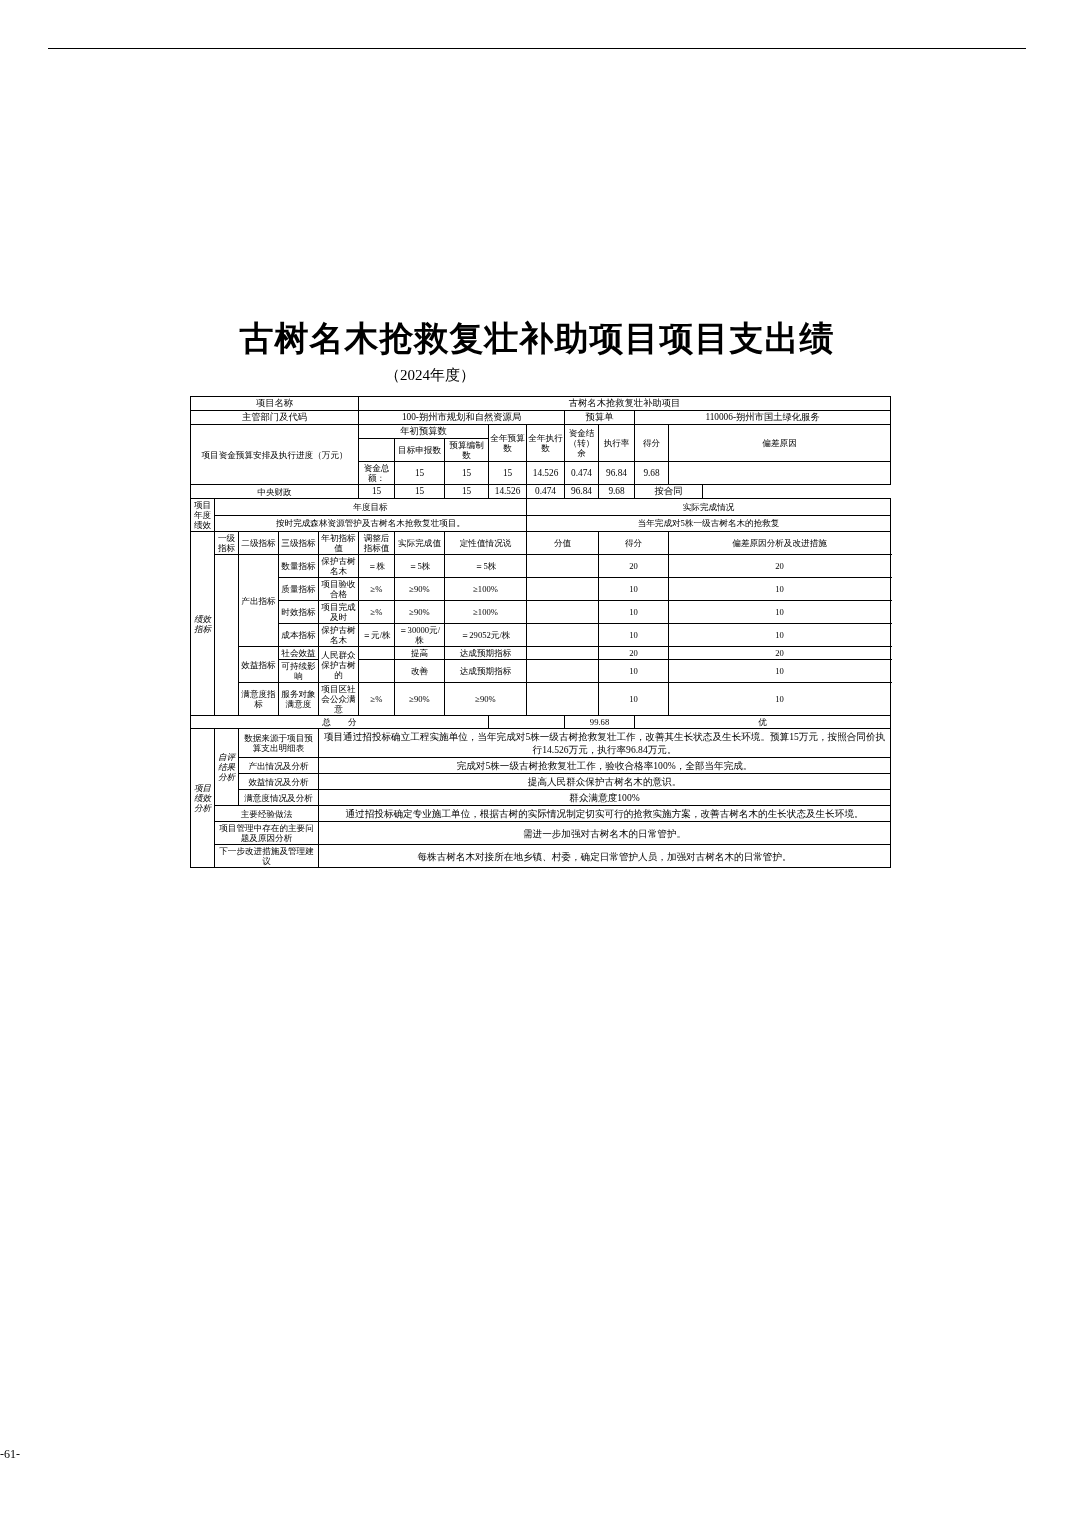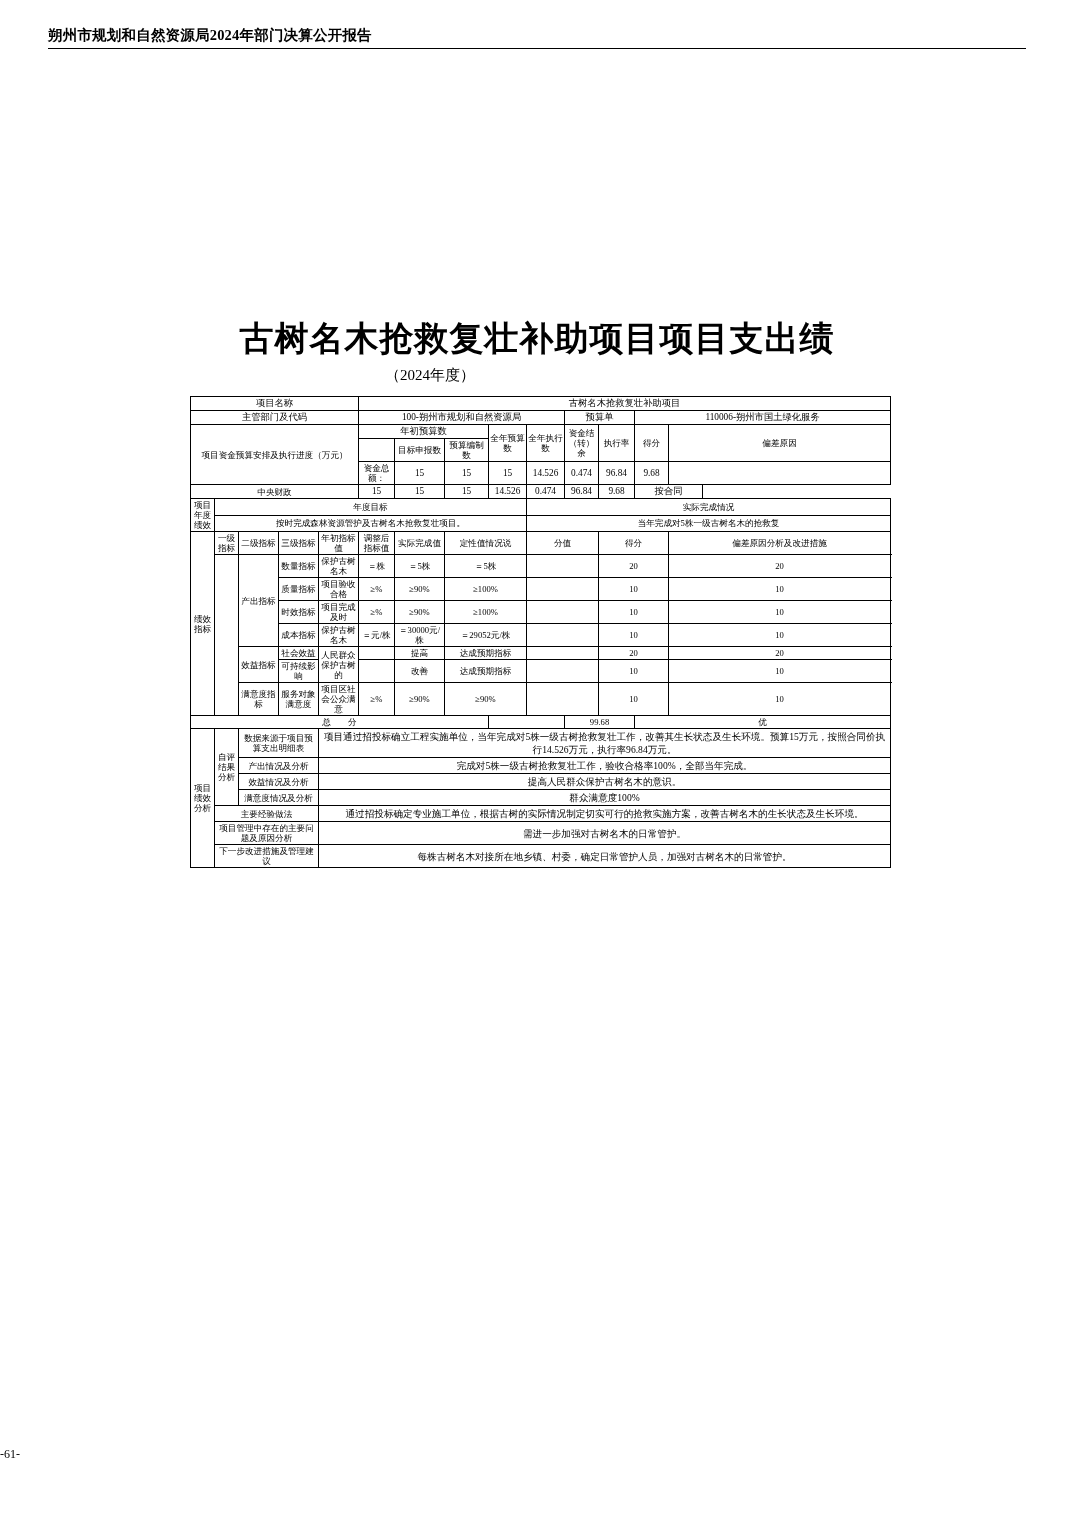--- a/index.html
+++ b/index.html
@@ -81,38 +81,38 @@
   }
   table.main td {
     border: 1px solid #000;
     text-align: center;
     vertical-align: middle;
     padding: 1px 1px;
     word-break: break-all;
   }
   td.vert {
     letter-spacing: 0px;
+    font-style: italic;
   }
   td.small { font-size: 8.6px; line-height: 10px; }
   td.pad { padding: 4px 6px; text-align: center; }
   td.para { text-align: center; padding: 6px 10px; line-height: 13px; font-size: 9.6px; }
   .footer {
     position: absolute;
     top: 1447px;
     left: 0;
     width: 1074px;
     font-size: 12px;
   }
 </style>
 </head>
 <body>
 
 <div class="page">
 
-  <div class="header-line">朔州市规划和自然资源局2024年部门决算公开报告</div>
   <div class="header-rule"></div>
 
 
   <div class="doc-title">古树名木抢救复壮补助项目项目支出绩</div>
   <div class="doc-subtitle">（2024年度）</div>
 
   <table class="main">
     <colgroup>
       <col style="width:24px">
       <col style="width:24px">

